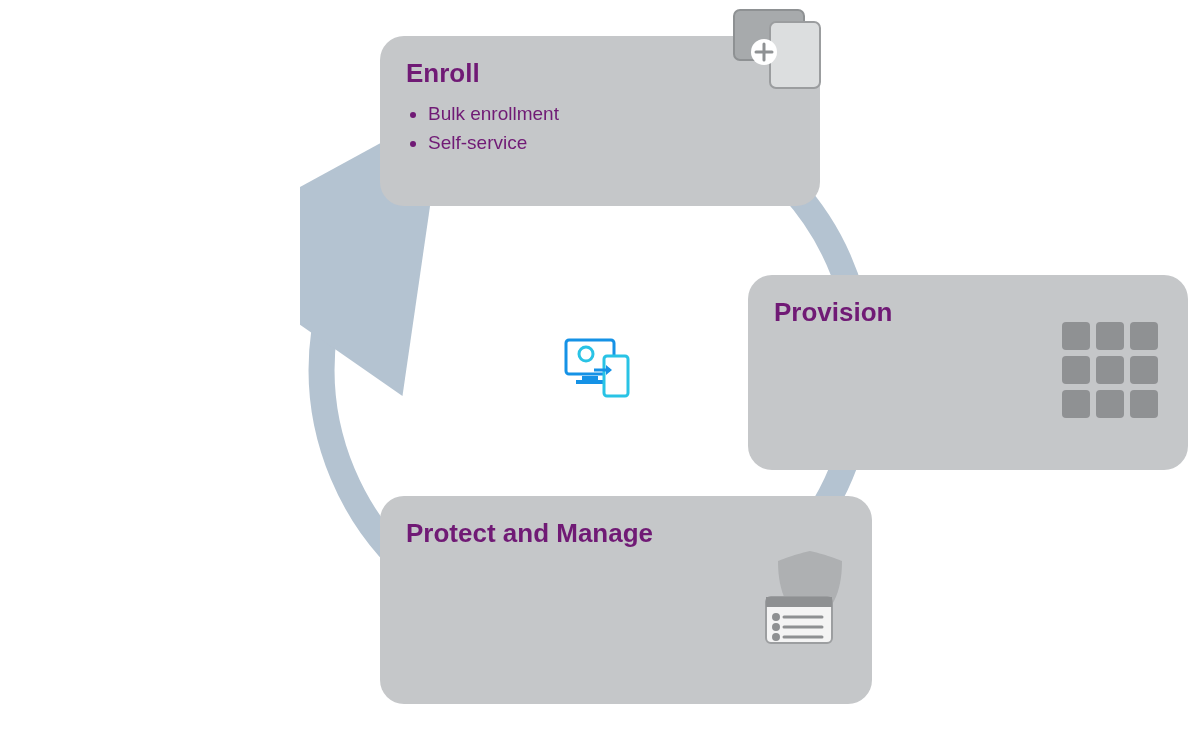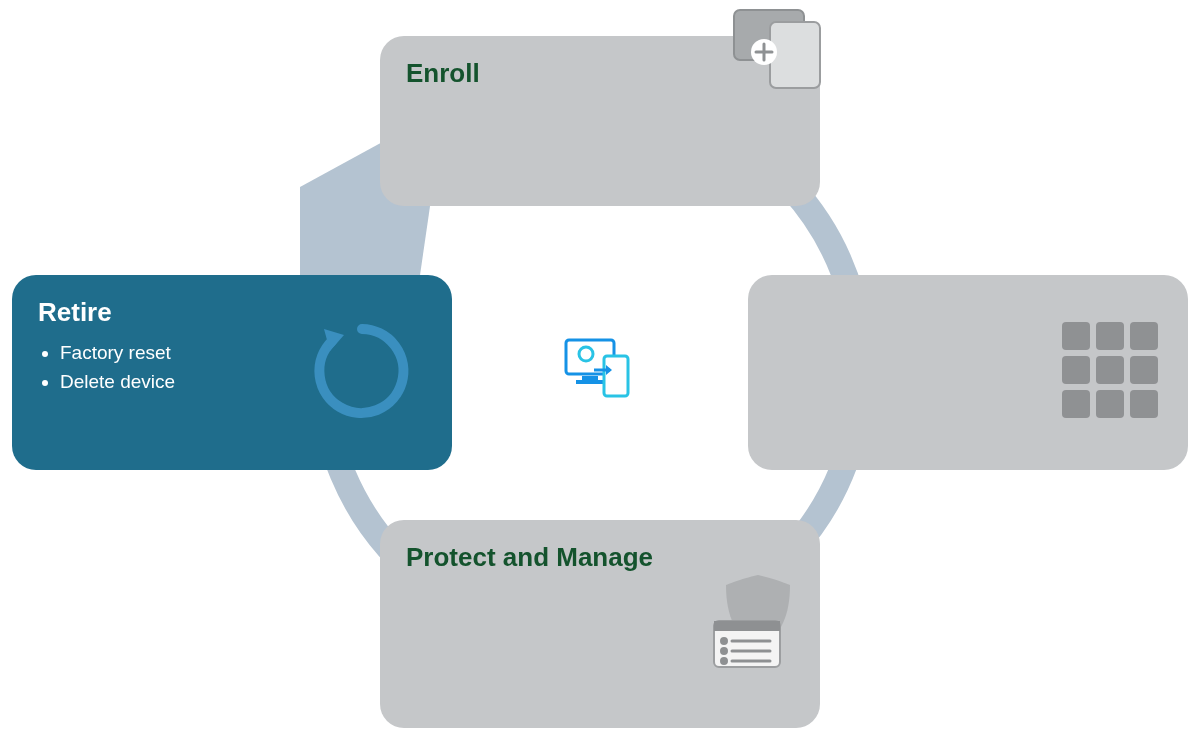--- a/index.html
+++ b/index.html
@@ -31,21 +31,21 @@
     height: 80px;
   }
   .card {
     position: absolute;
     border-radius: 24px;
     padding: 22px 26px 24px 26px;
     box-sizing: border-box;
   }
   .card-gray {
     background: #c5c7c9;
-    color: #14532d;
+    color: #701a75;
   }
   .card-blue {
     background: #1f6d8c;
     color: #ffffff;
   }
   .card h3 {
     margin: 0 0 10px 0;
     font-size: 26px;
     font-weight: 700;
   }
@@ -58,21 +58,21 @@
   }
   .card ul li {
     margin: 0;
   }
   .card .side-icon {
     position: absolute;
   }
   
   .card-enroll   { left: 380px; top: 36px;  width: 440px; height: 170px; }
   .card-provision{ left: 748px; top: 275px; width: 440px; height: 195px; }
-  .card-protect  { left: 380px; top: 520px; width: 440px; height: 208px; }
+  .card-protect  { left: 380px; top: 496px; width: 492px; height: 208px; }
   .card-retire   { left: 12px;  top: 275px; width: 440px; height: 195px; }
 
   .card-enroll  .side-icon { right: -20px; top: -32px; }
   .card-provision .side-icon { right: 22px; top: 50%; transform: translateY(-50%); }
   .card-protect .side-icon { right: 12px; top: 50%; transform: translateY(-50%); }
   .card-retire  .side-icon { right: 30px; top: 50%; transform: translateY(-50%); }
 </style>
 </head>
 <body>
 
@@ -102,31 +102,36 @@
 
       <rect x="44" y="26" width="24" height="40" rx="3" fill="#ffffff" stroke="#29c3e5" stroke-width="3"></rect>
 
       <path d="M34 40 L50 40" stroke="#1592e6" stroke-width="3"></path>
       <path d="M46 35 L52 40 L46 45 Z" fill="#1592e6"></path>
     </svg>
   </div>
 
   <div class="card card-gray card-enroll">
     <h3>Enroll</h3>
+    <ul>
+      <li>Bulk enrollment</li>
+      <li>Self-service</li>
+    </ul>
     <div class="side-icon">
       <svg width="110" height="90" viewBox="0 0 110 90">
         <rect x="4" y="6" width="70" height="50" rx="6" fill="#a7aaac" stroke="#8e9193" stroke-width="2"></rect>
         <rect x="40" y="18" width="50" height="66" rx="6" fill="#dcdedf" stroke="#9b9d9f" stroke-width="2"></rect>
         <circle cx="34" cy="48" r="13" fill="#ffffff"></circle>
         <path d="M34 40 L34 56 M26 48 L42 48" stroke="#8e9193" stroke-width="3" stroke-linecap="round"></path>
       </svg>
     </div>
   </div>
 
   <div class="card card-gray card-provision">
+    <h3>Provision</h3>
     <div class="side-icon">
       <svg width="110" height="110" viewBox="0 0 110 110">
         <g fill="#8f9193">
           <rect x="6" y="6" width="28" height="28" rx="4"></rect>
           <rect x="40" y="6" width="28" height="28" rx="4"></rect>
           <rect x="74" y="6" width="28" height="28" rx="4"></rect>
           <rect x="6" y="40" width="28" height="28" rx="4"></rect>
           <rect x="40" y="40" width="28" height="28" rx="4"></rect>
           <rect x="74" y="40" width="28" height="28" rx="4"></rect>
           <rect x="6" y="74" width="28" height="28" rx="4"></rect>
@@ -149,28 +154,14 @@
           <line x1="34" y1="74" x2="72" y2="74"></line>
           <circle cx="26" cy="84" r="2.5" fill="#8e9092"></circle>
           <line x1="34" y1="84" x2="72" y2="84"></line>
           <circle cx="26" cy="94" r="2.5" fill="#8e9092"></circle>
           <line x1="34" y1="94" x2="72" y2="94"></line>
         </g>
       </svg>
     </div>
   </div>
 
-  <div class="card card-blue card-retire">
-    <h3>Retire</h3>
-    <ul>
-      <li>Factory reset</li>
-      <li>Delete device</li>
-    </ul>
-    <div class="side-icon">
-      <svg width="120" height="120" viewBox="0 0 120 120">
-        <path d="M60 18
-                 A 42 42 0 1 1 30 30" fill="none" stroke="#3a8fbf" stroke-width="10" stroke-linecap="round"></path>
-        <path d="M22 18 L42 24 L28 40 Z" fill="#3a8fbf"></path>
-      </svg>
-    </div>
-  </div>
 
 </div>
 
 </body></html>

